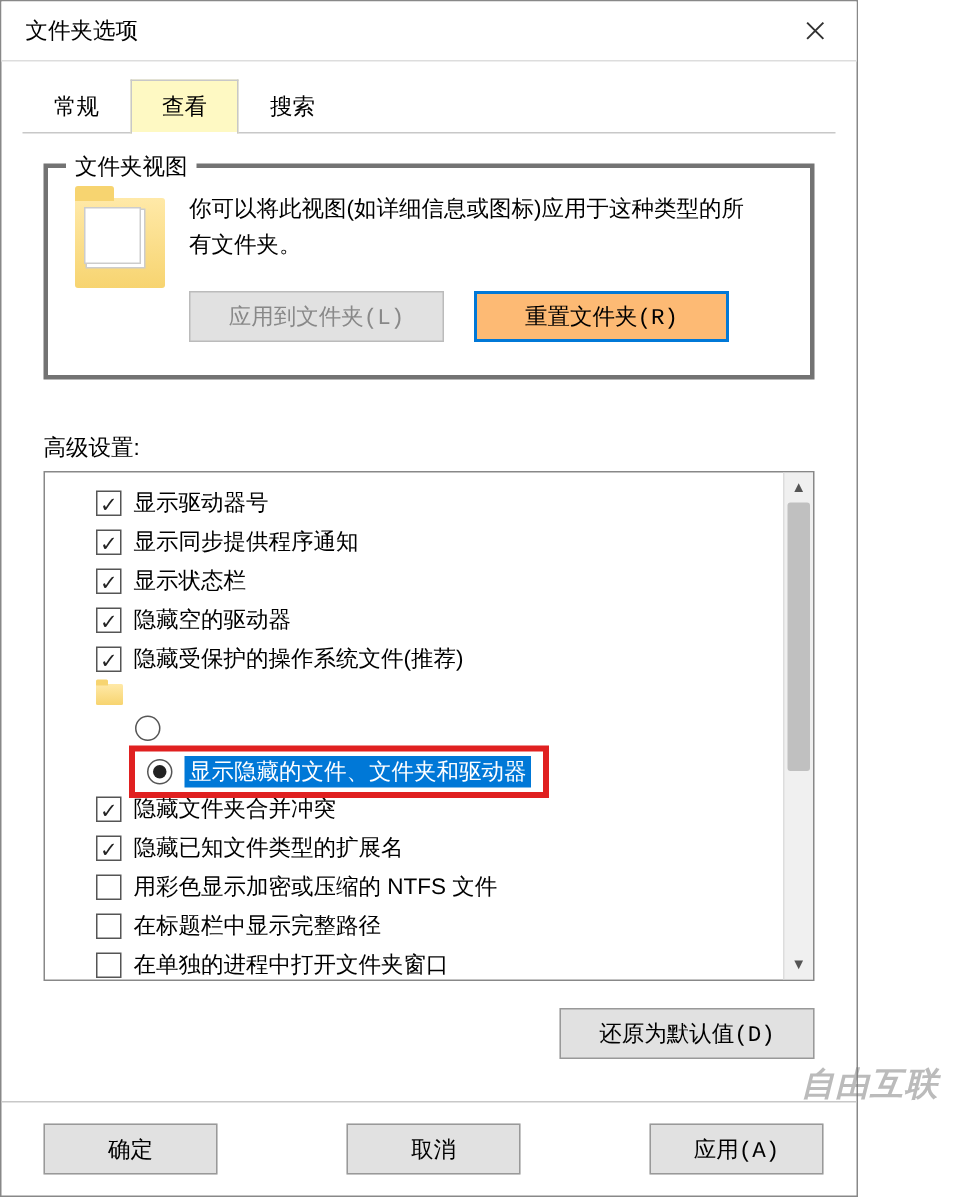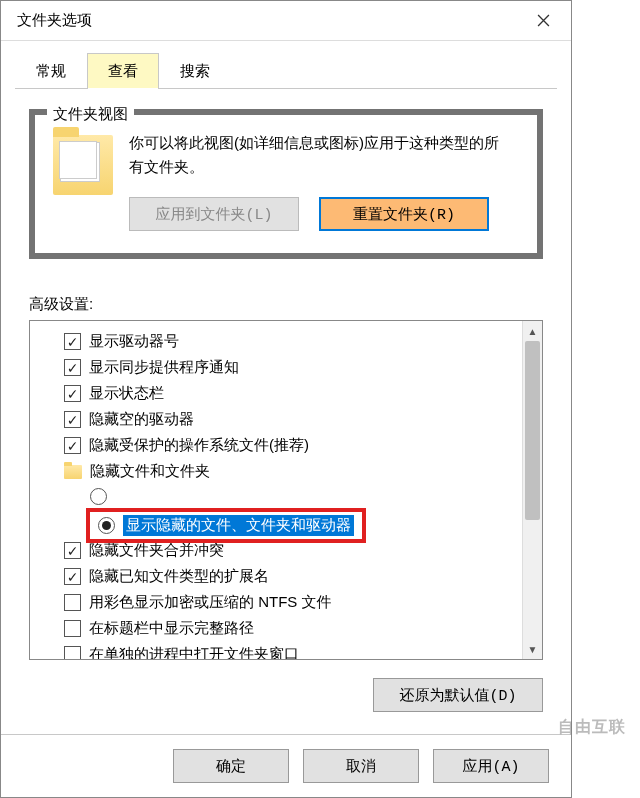--- a/index.html
+++ b/index.html
@@ -70,21 +70,21 @@
       height: 2px;
       background: #fff;
     }
     .tab-panel {
       flex: 1;
       padding: 20px 28px 14px 28px;
       display: flex;
       flex-direction: column;
     }
     .fieldset {
-      border: 6px solid #737373;
+      border: 3px solid #737373;
       padding: 16px 36px 22px 18px;
       position: relative;
     }
     .fieldset-legend {
       position: absolute;
       top: -10px; left: 12px;
       background: #fff;
       padding: 0 6px;
       font-size: 15px;
     }
@@ -272,30 +272,31 @@
     }
     .dialog-btns {
       margin-top: auto;
       border-top: 1px solid #c8c8c8;
       padding-top: 14px;
       margin-left: -28px;
       margin-right: -28px;
       padding-left: 28px;
       padding-right: 22px;
       display: flex;
-      justify-content: flex-end;
+      justify-content: space-between;
       gap: 14px;
     }
     .dialog-btns .win-btn { min-width: 116px; }
     .watermark {
       position: absolute;
       right: 14px;
       bottom: 60px;
-      font-size: 16px;
+      font-size: 22px;
       font-weight: bold;
+      font-style: italic;
       color: rgba(120,120,120,0.5);
       pointer-events: none;
       letter-spacing: 1px;
     }
   </style>
 </head>
 <body>
 
 <div class="window">
   <div class="titlebar">
@@ -348,21 +349,20 @@
           <div class="tree-item indent-1">
             <span class="chk">✓</span>
             <span>隐藏空的驱动器</span>
           </div>
           <div class="tree-item indent-1">
             <span class="chk">✓</span>
             <span>隐藏受保护的操作系统文件(推荐)</span>
           </div>
           <div class="tree-item indent-1">
             <span class="folder-mini"></span>
-            <span>隐藏文件和文件夹</span>
           </div>
           <div class="tree-item indent-2">
             <span class="radio"></span>
           </div>
           <div class="tree-item indent-2" style="position: relative; z-index: 2; margin-bottom: -8px; margin-top: -4px;">
             <span class="highlight-box">
               <span class="radio selected"></span>
               <span class="highlight-text">显示隐藏的文件、文件夹和驱动器</span>
             </span>
           </div>

